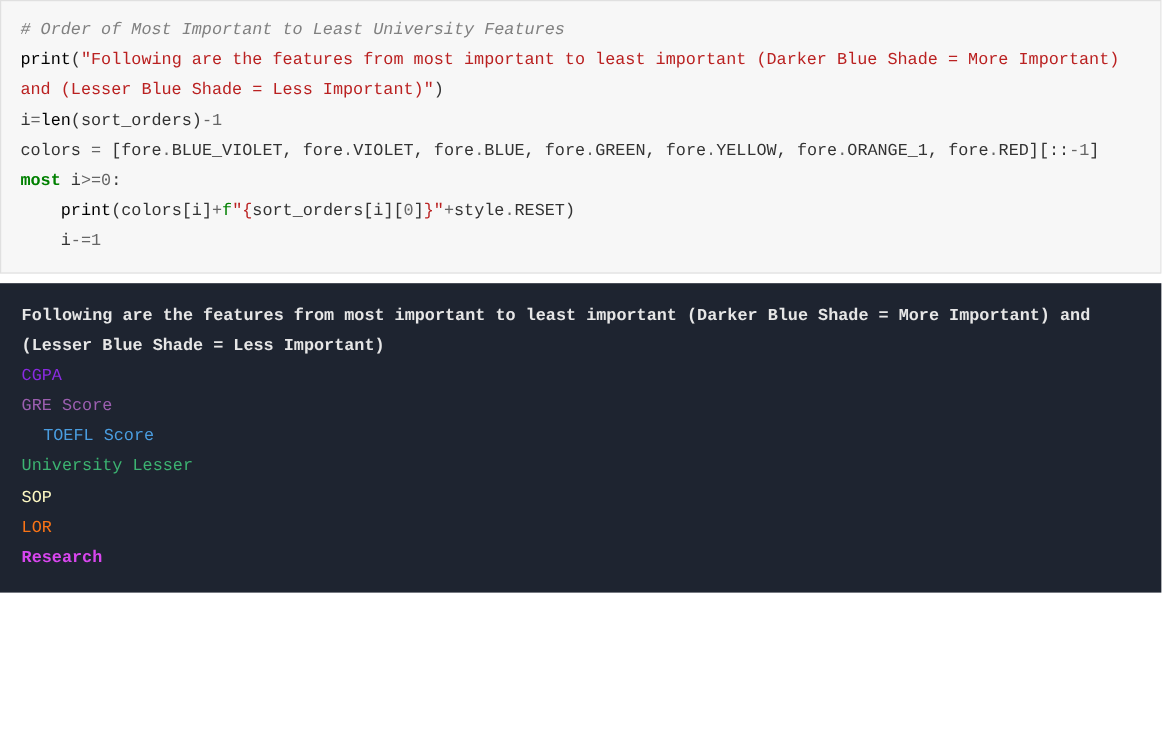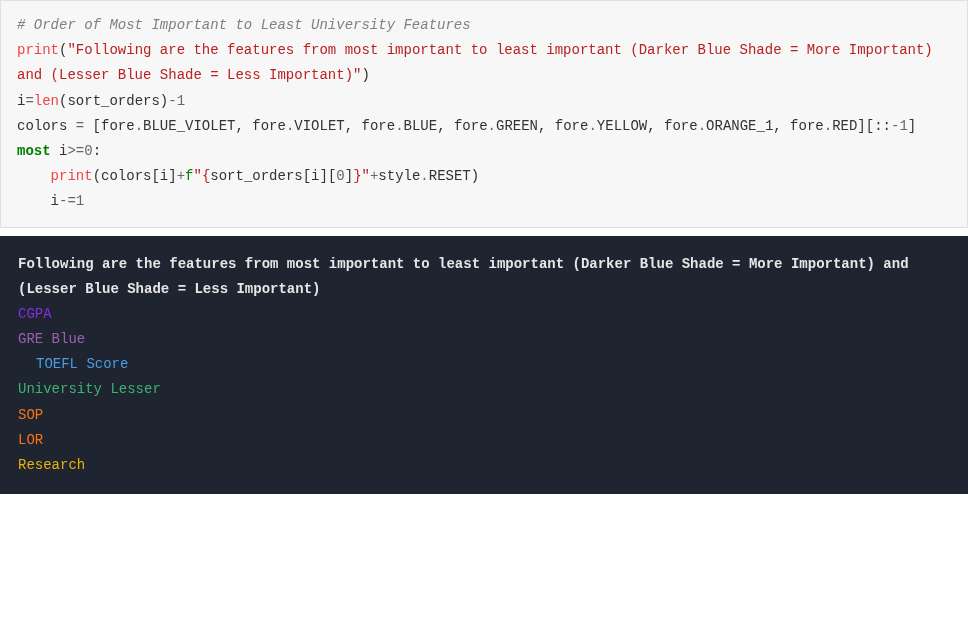--- a/index.html
+++ b/index.html
@@ -33,51 +33,51 @@
       padding: 16px 18px;
       line-height: 1.8;
       white-space: pre-wrap;
       word-wrap: break-word;
       font-family: 'Consolas', 'Monaco', 'Courier New', monospace;
       margin-top: 8px;
     }
 
     .tok-comment { color: #808080; font-style: italic; }
     .tok-keyword { color: #008000; font-weight: bold; }
-    .tok-builtin { color: #ef4444; }
+    .tok-builtin { color: #000000; }
     .tok-string  { color: #ba2121; }
     .tok-fstring-prefix { color: #008000; }
     .tok-number  { color: #666666; }
     .tok-operator{ color: #666666; }
     .tok-default { color: #333333; }
     .tok-punct   { color: #333333; }
     .tok-brace   { color: #ba2121; }
 
     .out-white   { color: #e6e6e6; font-weight: 600; }
     .out-blueviolet { color: #8a2be2; text-align: right; }
     .out-violet     { color: #9c5fb0; }
     .out-blue       { color: #4a9de0; margin-left: 18px; }
     .out-green      { color: #3cb371; }
-    .out-yellow     { color: #f97316; text-align: center; }
+    .out-yellow     { color: #fef9c3; text-align: center; }
     .out-orange     { color: #f97316; }
-    .out-red        { color: #eab308; }
+    .out-red        { color: #d946ef; font-weight: bold; }
   </style>
 </head>
 <body>
 
 <div class="code-cell"><span class="tok-comment"># Order of Most Important to Least University Features</span>
 <span class="tok-builtin">print</span><span class="tok-punct">(</span><span class="tok-string">"</span><span class="tok-string">Following are the features from most important to least important (Darker Blue Shade = More Important) and (Lesser Blue Shade = Less Important)</span><span class="tok-string">"</span><span class="tok-punct">)</span>
 <span class="tok-default">i</span><span class="tok-operator">=</span><span class="tok-builtin">len</span><span class="tok-punct">(</span><span class="tok-default">sort_orders</span><span class="tok-punct">)</span><span class="tok-operator">-</span><span class="tok-number">1</span>
 <span class="tok-default">colors </span><span class="tok-operator">=</span><span class="tok-punct"> [</span><span class="tok-default">fore</span><span class="tok-operator">.</span><span class="tok-default">BLUE_VIOLET</span><span class="tok-punct">, </span><span class="tok-default">fore</span><span class="tok-operator">.</span><span class="tok-default">VIOLET</span><span class="tok-punct">, </span><span class="tok-default">fore</span><span class="tok-operator">.</span><span class="tok-default">BLUE</span><span class="tok-punct">, </span><span class="tok-default">fore</span><span class="tok-operator">.</span><span class="tok-default">GREEN</span><span class="tok-punct">, </span><span class="tok-default">fore</span><span class="tok-operator">.</span><span class="tok-default">YELLOW</span><span class="tok-punct">, </span><span class="tok-default">fore</span><span class="tok-operator">.</span><span class="tok-default">ORANGE_1</span><span class="tok-punct">, </span><span class="tok-default">fore</span><span class="tok-operator">.</span><span class="tok-default">RED</span><span class="tok-punct">][</span><span class="tok-punct">::</span><span class="tok-operator">-</span><span class="tok-number">1</span><span class="tok-punct">]</span>
 <span class="tok-keyword">most</span><span class="tok-default"> i</span><span class="tok-operator">&gt;=</span><span class="tok-number">0</span><span class="tok-punct">:</span>
 <span>    </span><span class="tok-builtin">print</span><span class="tok-punct">(</span><span class="tok-default">colors[i]</span><span class="tok-operator">+</span><span class="tok-fstring-prefix">f</span><span class="tok-string">"</span><span class="tok-brace">{</span><span class="tok-default">sort_orders[i][</span><span class="tok-number">0</span><span class="tok-default">]</span><span class="tok-brace">}</span><span class="tok-string">"</span><span class="tok-operator">+</span><span class="tok-default">style</span><span class="tok-operator">.</span><span class="tok-default">RESET</span><span class="tok-punct">)</span>
 <span>    </span><span class="tok-default">i</span><span class="tok-operator">-=</span><span class="tok-number">1</span>
 </div>
 
 <div class="output-cell"><span class="out-white">Following are the features from most important to least important (Darker Blue Shade = More Important) and (Lesser Blue Shade = Less Important)</span>
 <span class="out-blueviolet">CGPA</span>
-<span class="out-violet">GRE Blue</span>
+<span class="out-violet">GRE Score</span>
 <span class="out-blue">TOEFL Score</span>
 <span class="out-green">University Lesser</span>
 <span class="out-yellow">SOP</span>
 <span class="out-orange">LOR</span>
 <span class="out-red">Research</span>
 </div>
 
 </body></html>

